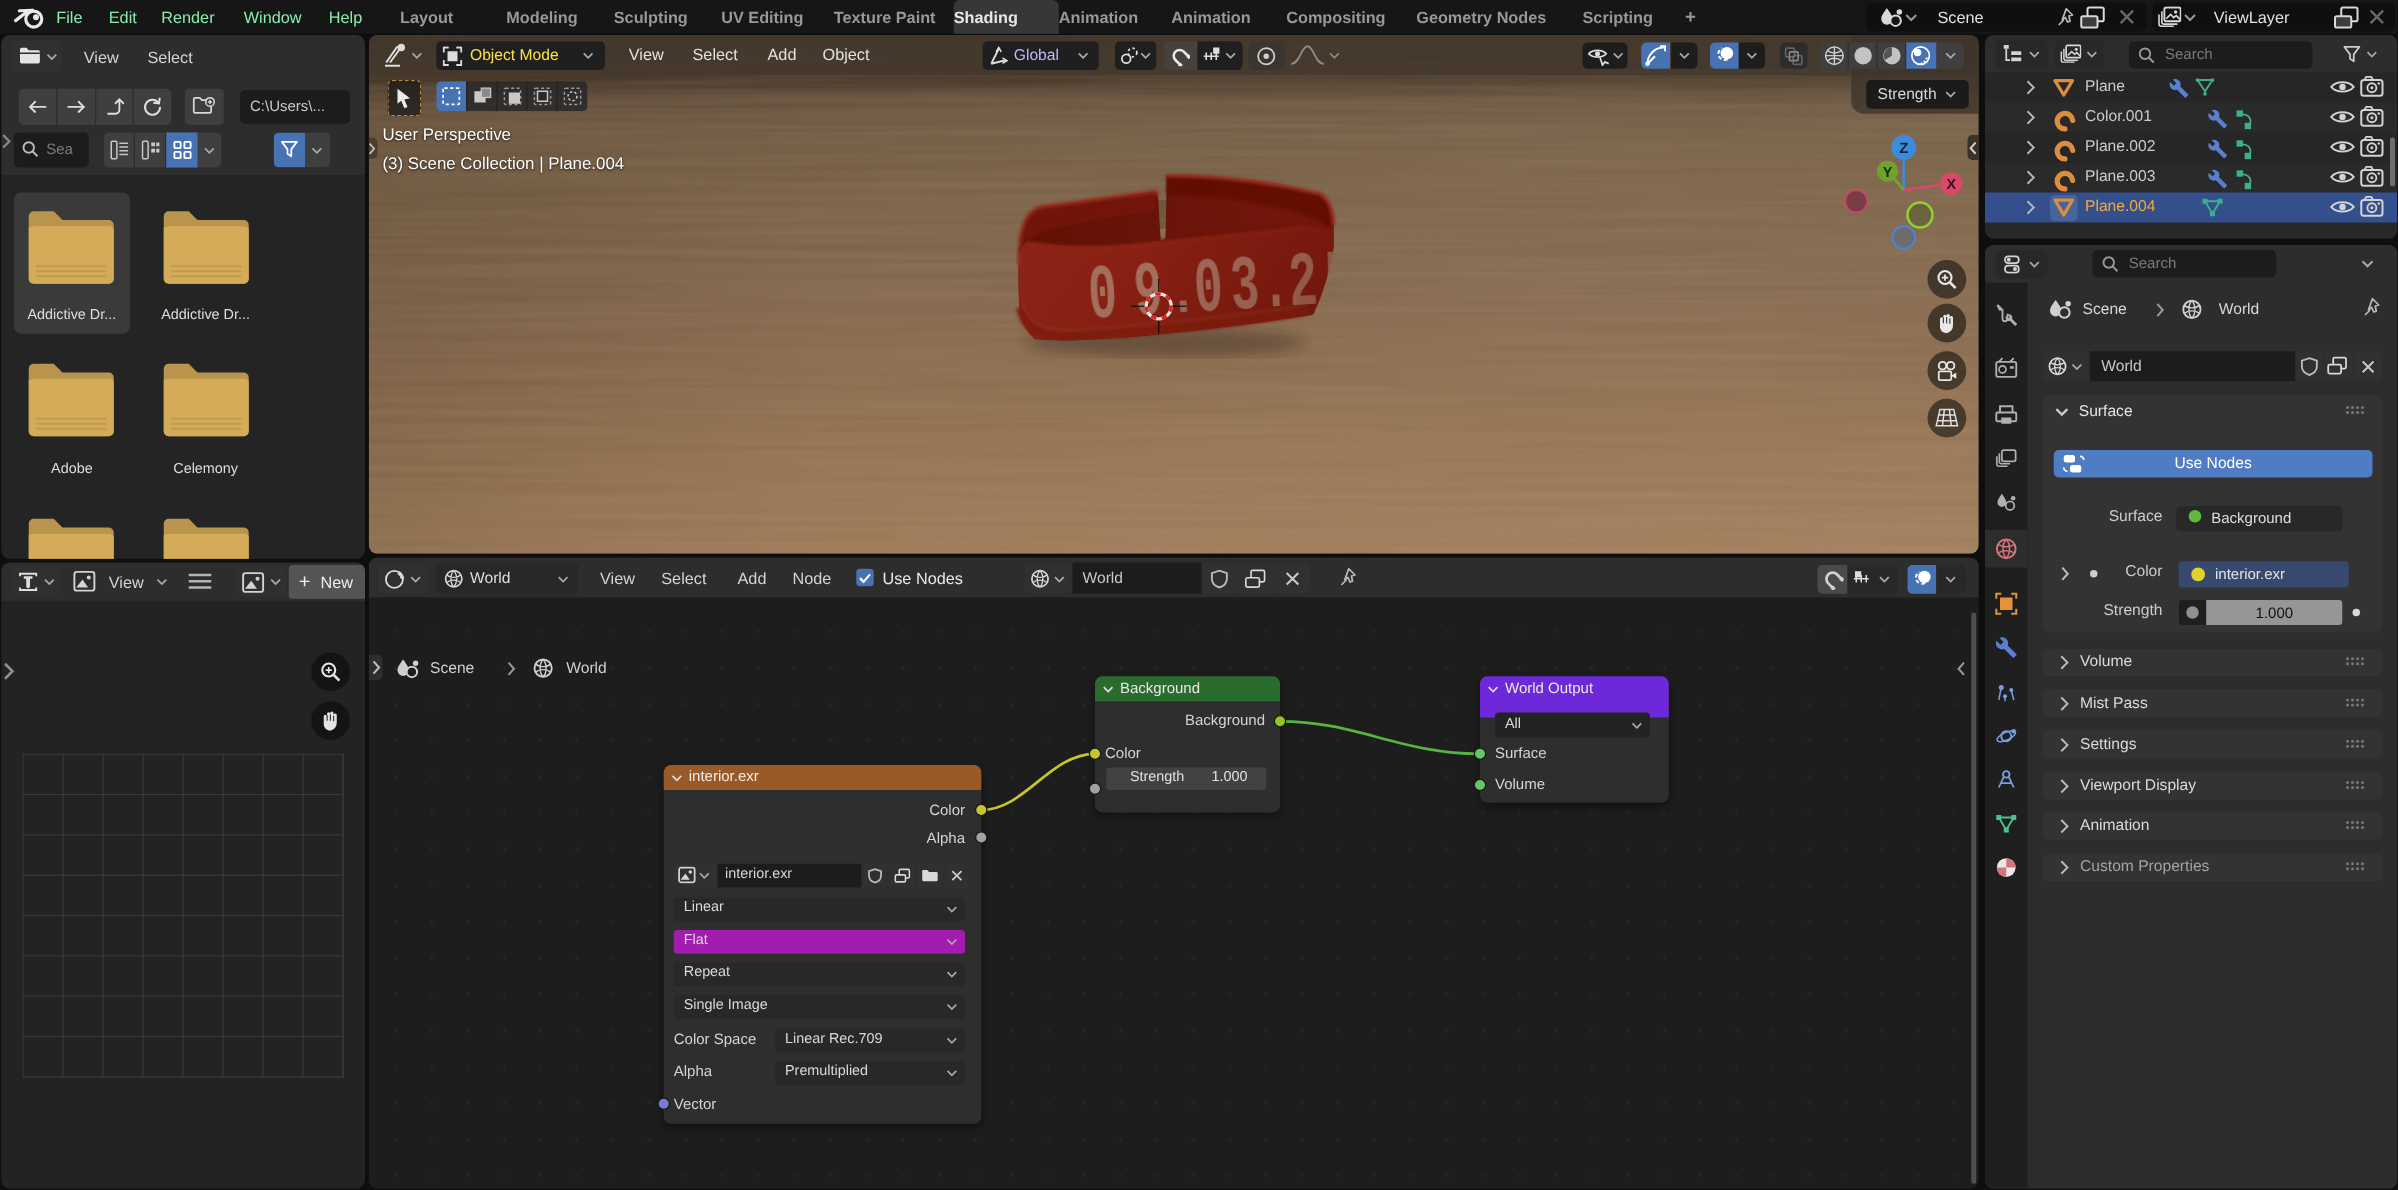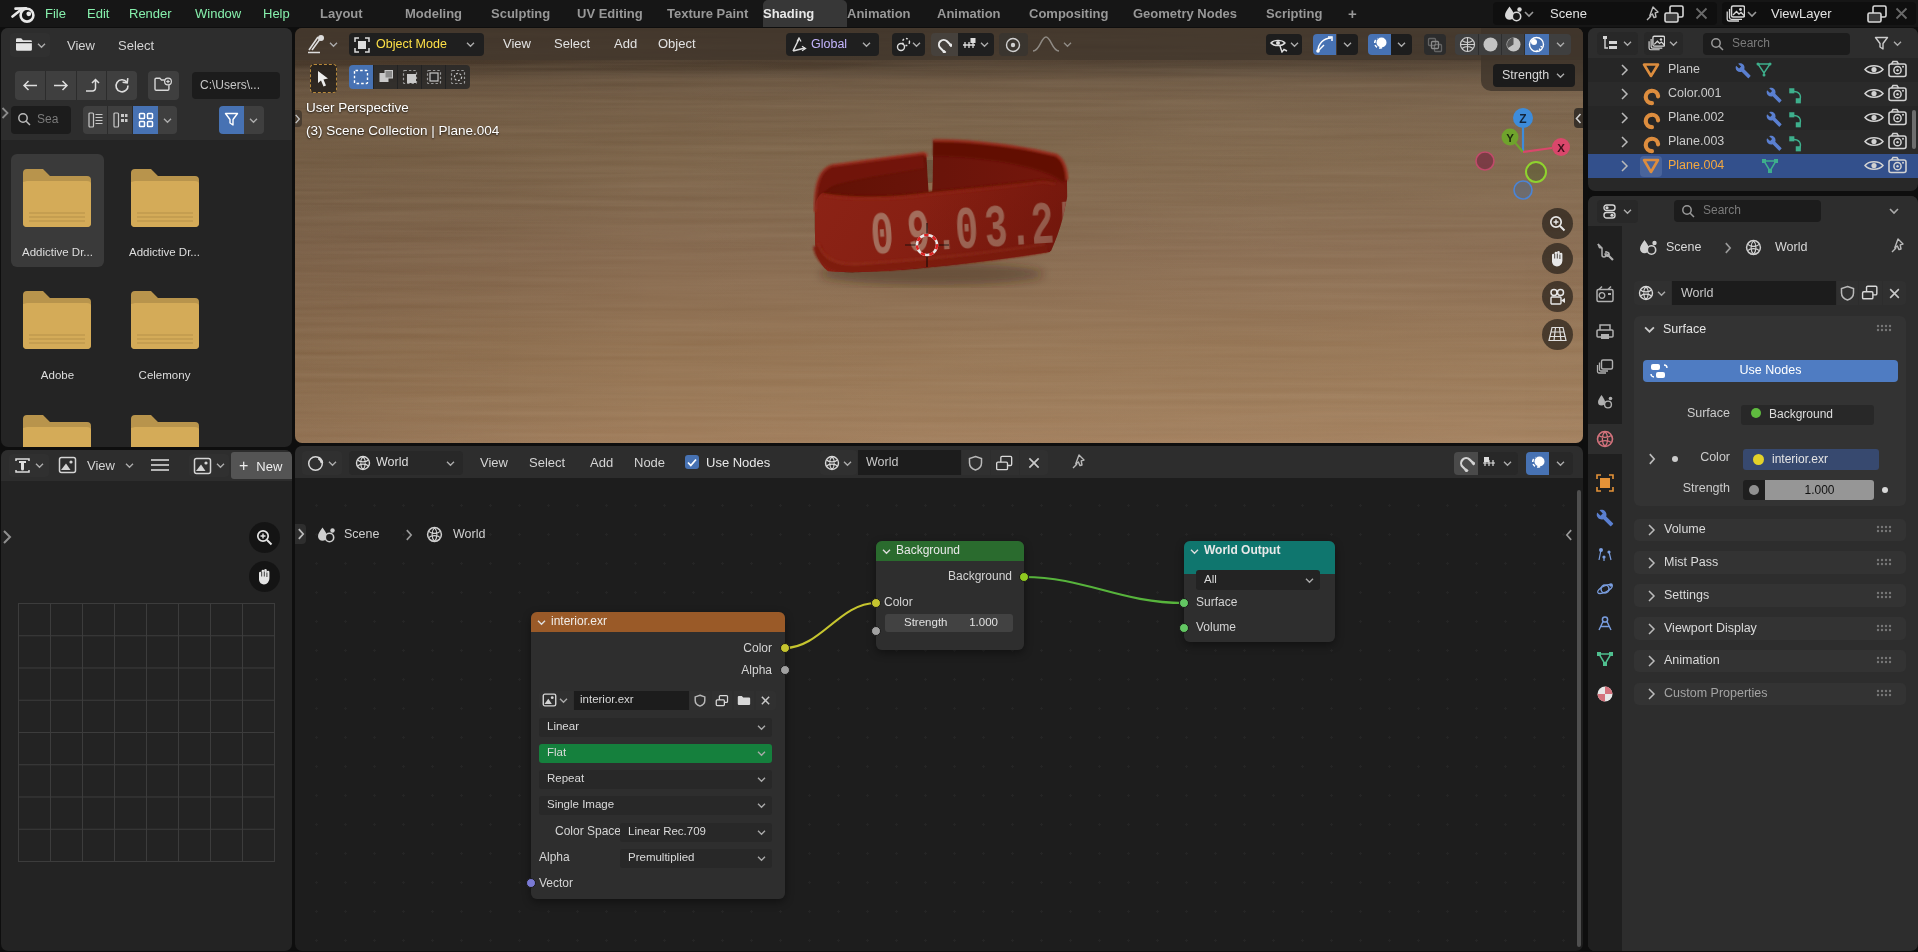--- a/index.html
+++ b/index.html
@@ -761,21 +761,21 @@
       </div>
       <div class="abs" style="right:12px; top:28px; font-size:12px; color:#d4d4d4;">Background</div>
       <div class="abs" style="left:8px; top:54px; font-size:12px; color:#d4d4d4;">Color</div>
       <div class="abs" style="left:9px; top:73px; width:128px; height:18px; background:#424242; border-radius:3px; font-size:11.5px; color:#e0e0e0;">
         <span style="position:absolute; left:19px; top:2px;">Strength</span>
         <span style="position:absolute; right:15px; top:2px;">1.000</span>
       </div>
     </div>
 
     <div class="abs" style="left:889px; top:95px; width:151px; height:101px; background:rgba(47,47,47,0.96); border-radius:6px; box-shadow:0 3px 8px rgba(0,0,0,0.4);">
-      <div class="abs" style="left:0; top:0; width:151px; height:33px; background:#0f766e; border-radius:6px 6px 0 0;font-weight:bold;">
+      <div class="abs" style="left:0; top:0; width:151px; height:33px; background:#6d28d9; border-radius:6px 6px 0 0;">
         <svg class="abs" style="left:6px; top:7px;" width="9" height="7" viewBox="0 0 10 8">
             <path d="M1,2 L5,6 L9,2" stroke="#ddd" stroke-width="1.6" fill="none"></path>
           </svg>
         <span style="position:absolute; left:20px; top:2px; font-size:12px; color:#e8e8e8;">World Output</span>
       </div>
       <div class="abs" style="left:12px; top:29px; width:124px; height:20px; background:#232323; border-radius:3px; font-size:11.5px; color:#dadada;">
         <span style="position:absolute; left:8px; top:3px;">All</span>
         <svg class="abs" style="right:6px; top:7px;" width="9" height="7" viewBox="0 0 10 8">
             <path d="M1,2 L5,6 L9,2" stroke="#aaa" stroke-width="1.6" fill="none"></path>
           </svg>
@@ -828,39 +828,39 @@
             <path d="M2.5,2.5 L12.5,12.5 M12.5,2.5 L2.5,12.5" stroke="#c9c9c9" stroke-width="2"></path>
           </svg>
       </div>
 
       <div class="abs" style="left:8px; top:106px; width:233px; height:19px; background:#282828; border-radius:3px; font-size:11.5px; color:#dadada;">
         <span style="position:absolute; left:8px; top:2px;">Linear</span>
         <svg class="abs" style="right:6px; top:6px;" width="9" height="7" viewBox="0 0 10 8">
             <path d="M1,2 L5,6 L9,2" stroke="#aaa" stroke-width="1.5" fill="none"></path>
           </svg>
       </div>
-      <div class="abs" style="left:8px; top:132px; width:233px; height:19px; background:#15803d; border-radius:3px; font-size:11.5px; color:#dadada;">
+      <div class="abs" style="left:8px; top:132px; width:233px; height:19px; background:#a21caf; border-radius:3px; font-size:11.5px; color:#dadada;">
         <span style="position:absolute; left:8px; top:2px;">Flat</span>
         <svg class="abs" style="right:6px; top:6px;" width="9" height="7" viewBox="0 0 10 8">
             <path d="M1,2 L5,6 L9,2" stroke="#aaa" stroke-width="1.5" fill="none"></path>
           </svg>
       </div>
       <div class="abs" style="left:8px; top:158px; width:233px; height:19px; background:#282828; border-radius:3px; font-size:11.5px; color:#dadada;">
         <span style="position:absolute; left:8px; top:2px;">Repeat</span>
         <svg class="abs" style="right:6px; top:6px;" width="9" height="7" viewBox="0 0 10 8">
             <path d="M1,2 L5,6 L9,2" stroke="#aaa" stroke-width="1.5" fill="none"></path>
           </svg>
       </div>
       <div class="abs" style="left:8px; top:184px; width:233px; height:19px; background:#282828; border-radius:3px; font-size:11.5px; color:#dadada;">
         <span style="position:absolute; left:8px; top:2px;">Single Image</span>
         <svg class="abs" style="right:6px; top:6px;" width="9" height="7" viewBox="0 0 10 8">
             <path d="M1,2 L5,6 L9,2" stroke="#aaa" stroke-width="1.5" fill="none"></path>
           </svg>
       </div>
-      <div class="abs" style="left:24px; top:212px; font-size:12px; color:#d4d4d4;">Color Space</div>
+      <div class="abs" style="left:8px; top:212px; font-size:12px; color:#d4d4d4;">Color Space</div>
       <div class="abs" style="left:89px; top:211px; width:152px; height:19px; background:#282828; border-radius:3px; font-size:11.5px; color:#dadada;">
         <span style="position:absolute; left:8px; top:2px;">Linear Rec.709</span>
         <svg class="abs" style="right:6px; top:6px;" width="9" height="7" viewBox="0 0 10 8">
             <path d="M1,2 L5,6 L9,2" stroke="#aaa" stroke-width="1.5" fill="none"></path>
           </svg>
       </div>
       <div class="abs" style="left:8px; top:238px; font-size:12px; color:#d4d4d4;">Alpha</div>
       <div class="abs" style="left:89px; top:237px; width:152px; height:19px; background:#282828; border-radius:3px; font-size:11.5px; color:#dadada;">
         <span style="position:absolute; left:8px; top:2px;">Premultiplied</span>
         <svg class="abs" style="right:6px; top:6px;" width="9" height="7" viewBox="0 0 10 8">

